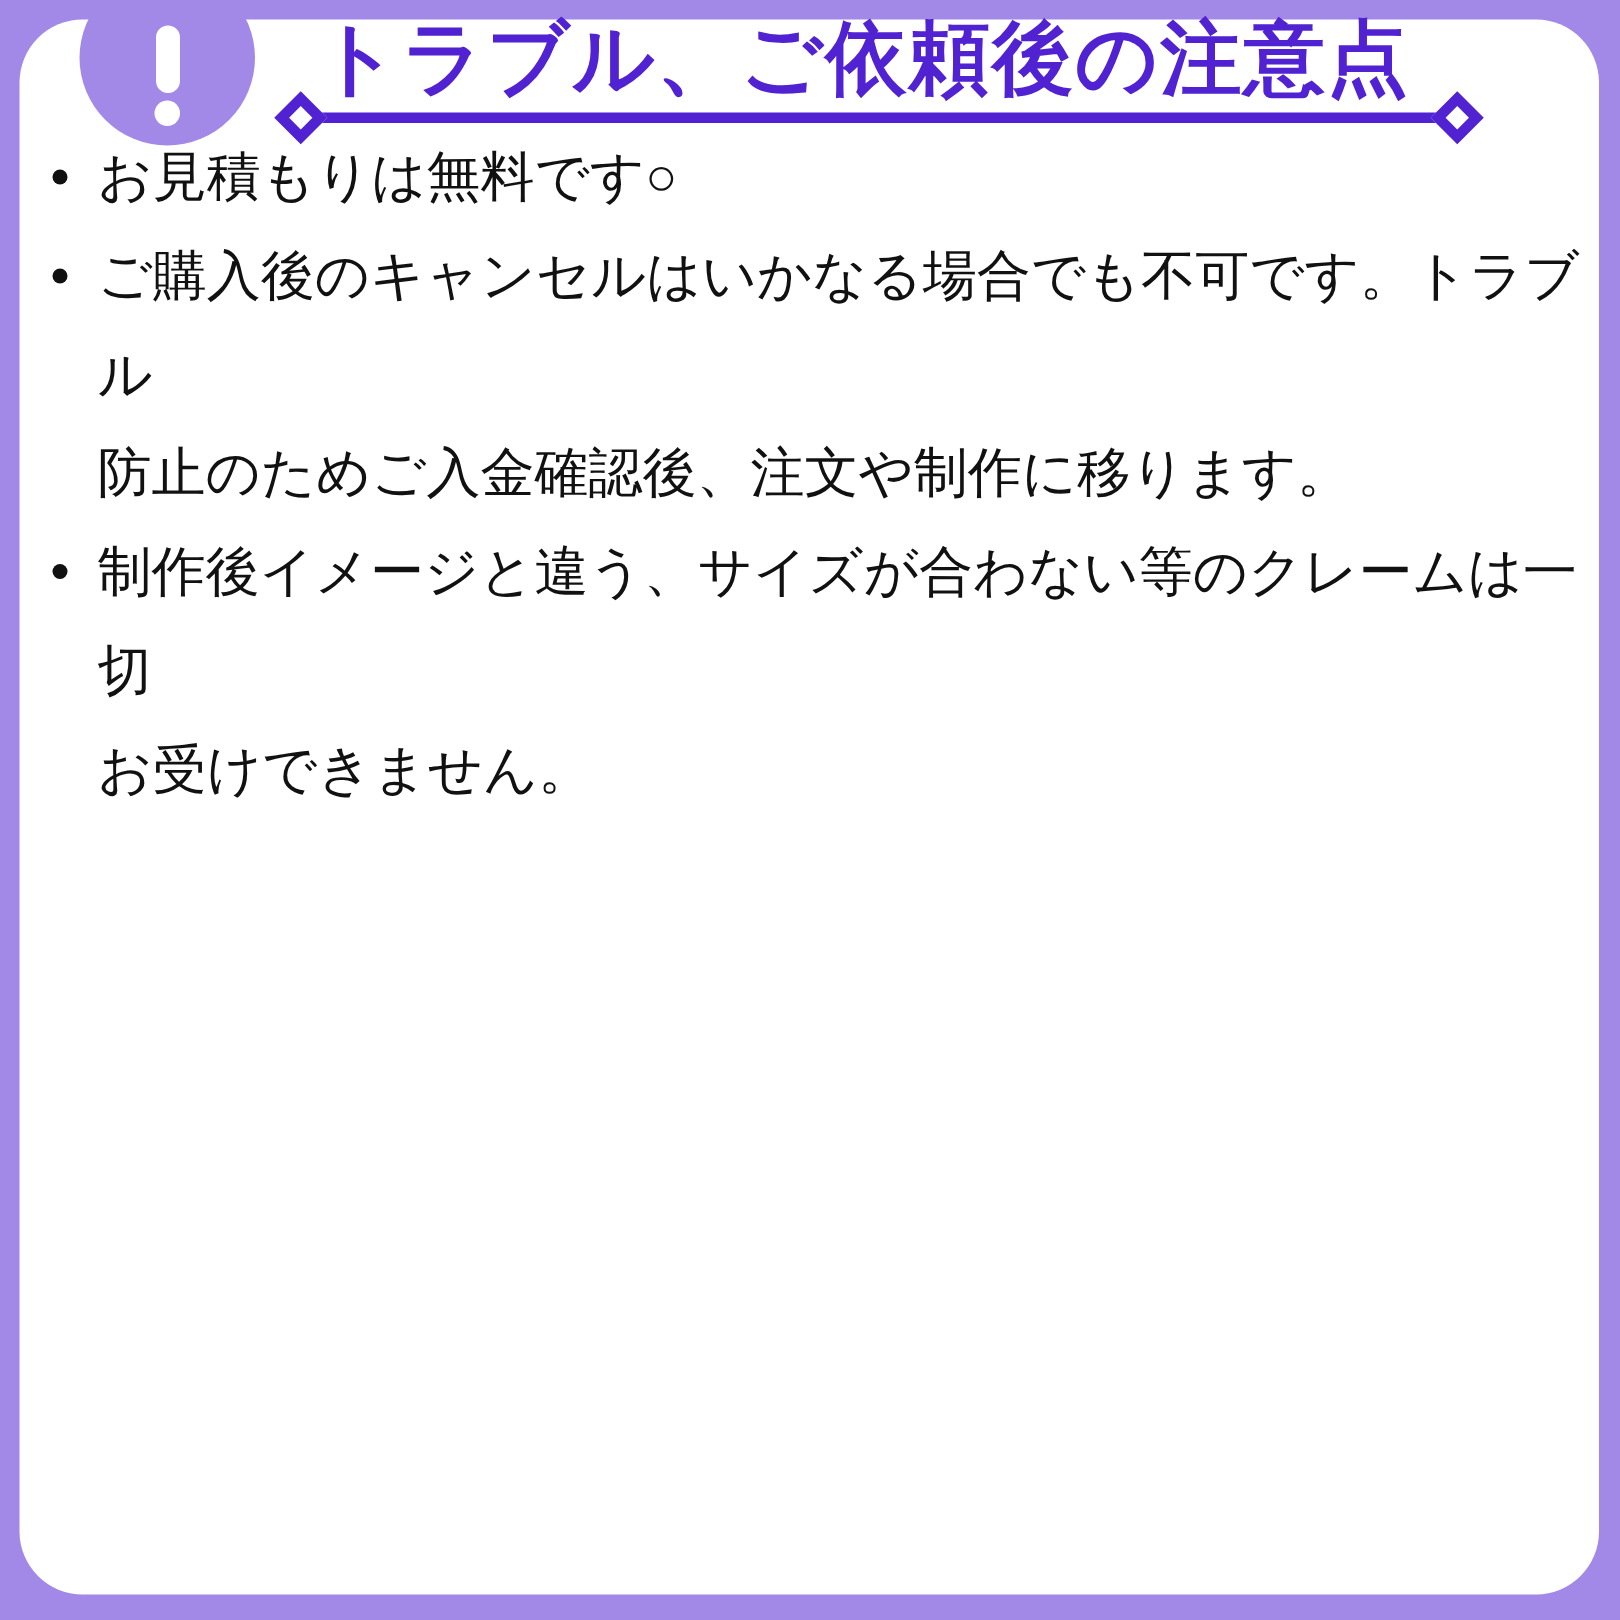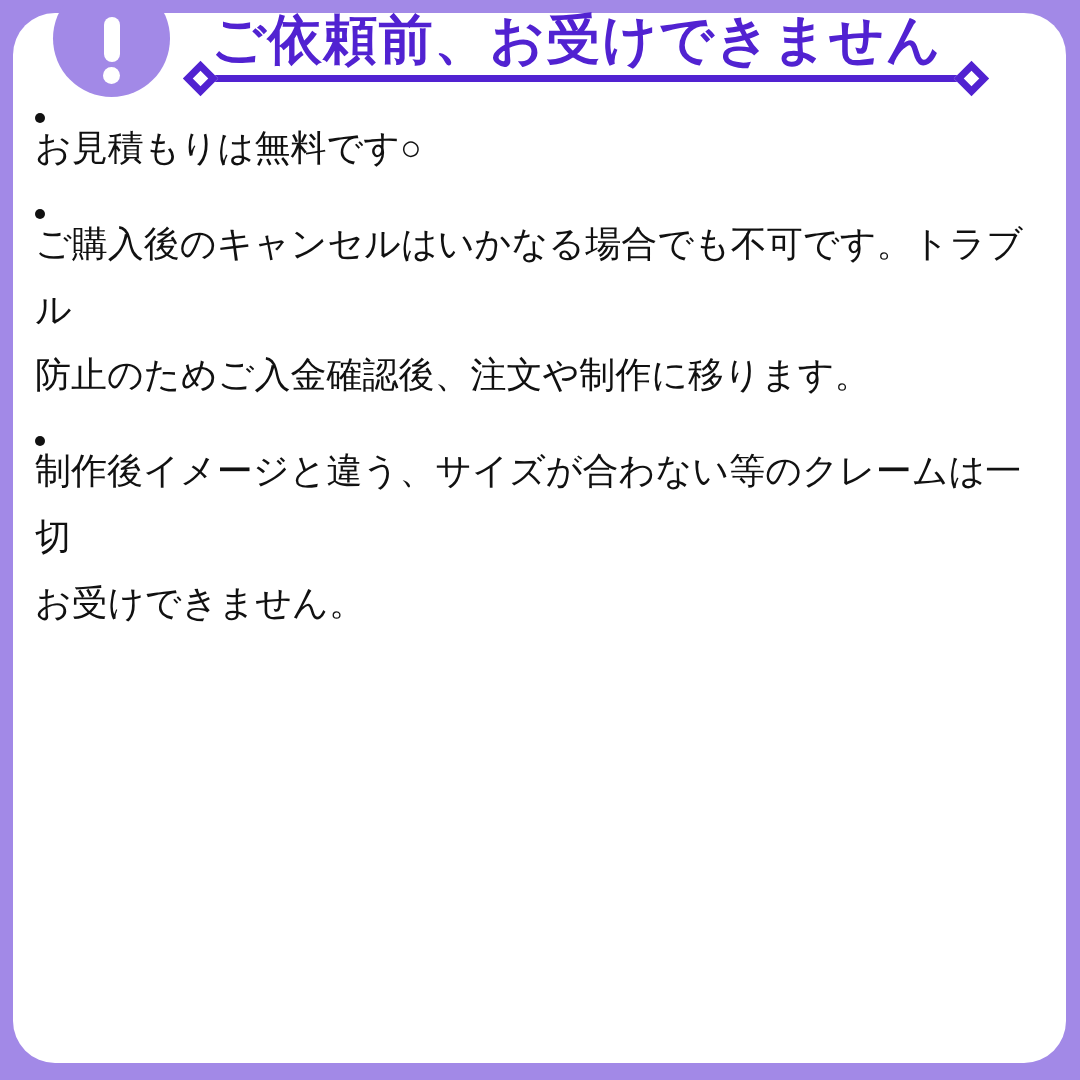--- a/index.html
+++ b/index.html
@@ -82,21 +82,20 @@
     position:relative;
     z-index:1;
   }
   .note{
     display:flex;
     align-items:flex-start;
     color:var(--ink);
     font-size:36px;
     line-height:65.8px;
     font-weight:500;
-    flex-direction:column;
   }
   .note.bulleted{padding-left:15px;}
   .note .bullet{
     flex:0 0 30px;width:30px;height:65px;
     position:relative;
   }
   .note .bullet::before{
     content:"";
     position:absolute;left:0;top:28px;
     width:10px;height:10px;border-radius:50%;
@@ -128,19 +127,19 @@
 お受けできません。</span>
       </li>
 
     </ul>
   </div>
 
   <div class="underline"></div>
   <span class="diamond left"></span>
   <span class="diamond right"></span>
 
-  <h1 class="title">ご依頼前、お受けできません</h1>
+  <h1 class="title">トラブル、ご依頼後の注意点</h1>
 
   <div class="badge">
     <span class="excl-bar"></span>
     <span class="excl-dot"></span>
   </div>
 </div>
 
 </body></html>

